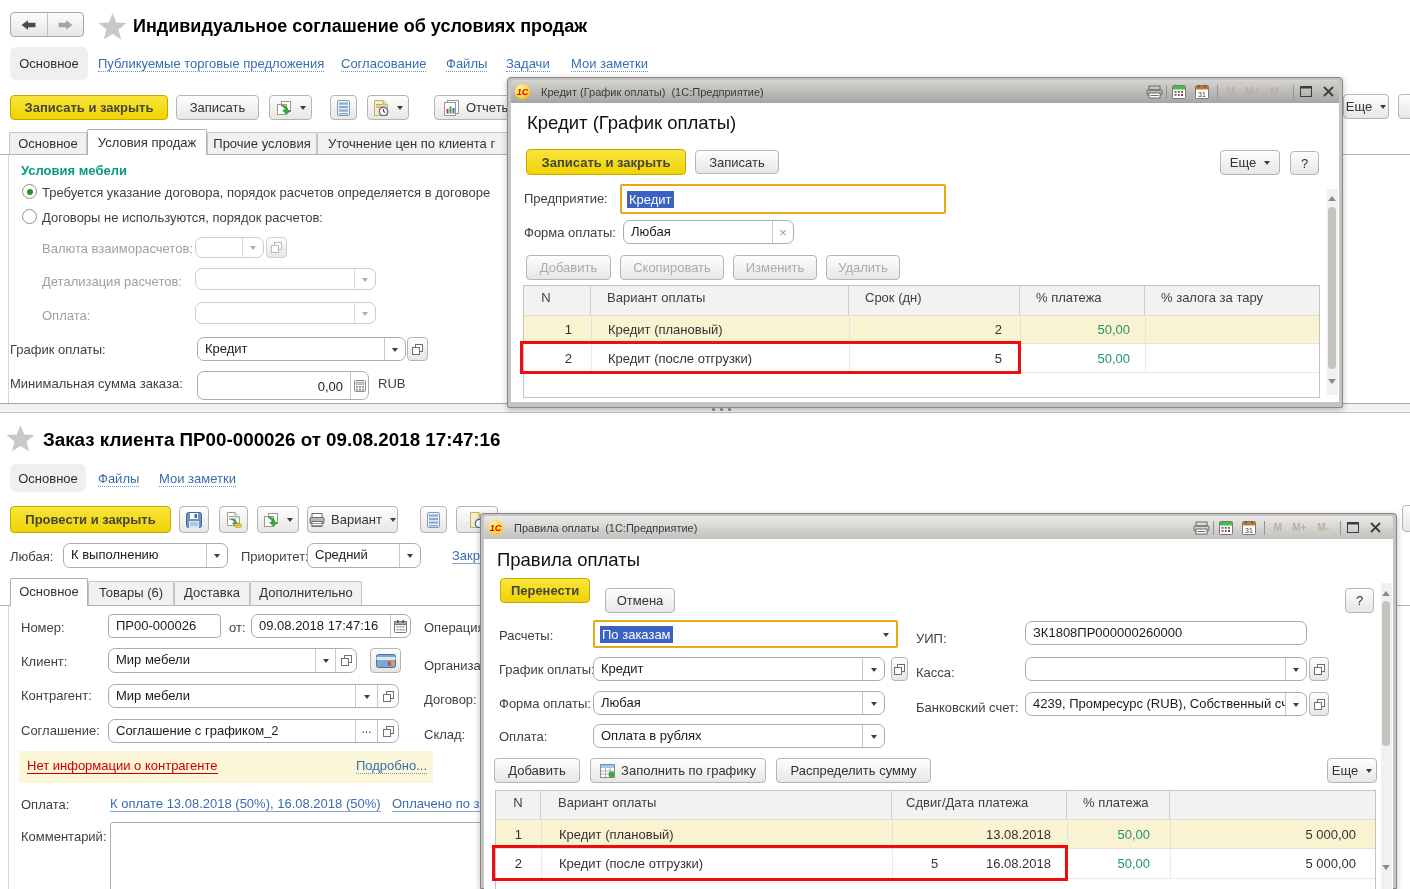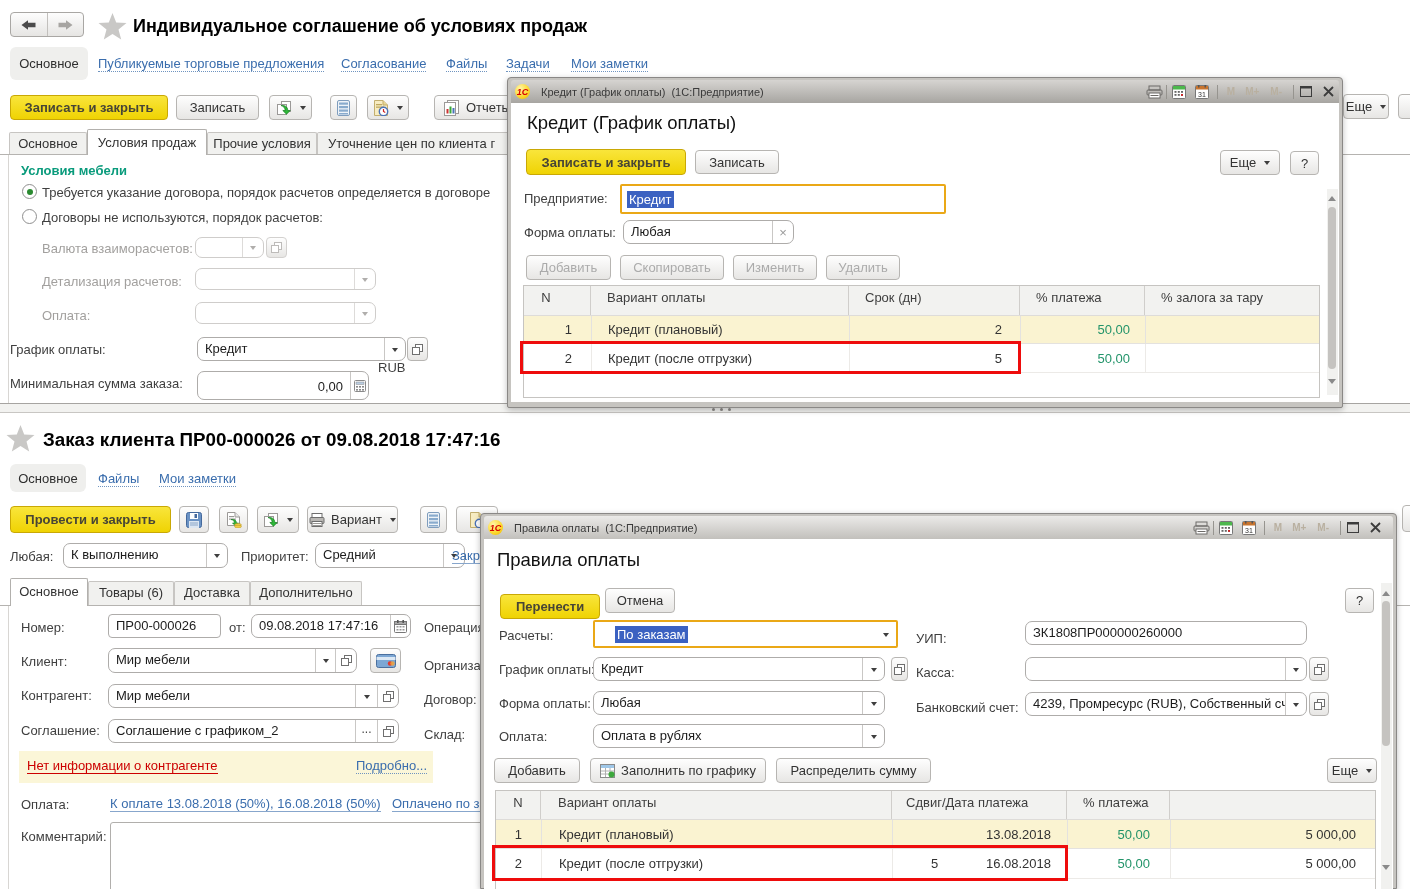--- a/index.html
+++ b/index.html
@@ -178,21 +178,21 @@
             <rect x="2" y="6" width="2" height="1.6"></rect>
             <rect x="5" y="6" width="2" height="1.6"></rect>
             <rect x="8" y="6" width="2" height="1.6"></rect>
             <rect x="2" y="9" width="2" height="1.6"></rect>
             <rect x="5" y="9" width="2" height="1.6"></rect>
             <rect x="8" y="9" width="2" height="1.6"></rect>
           </g>
         </svg>
       </div>
   </div>
-  <div class="lbl" style="left:378px;top:360px">RUB</div>
+  <div class="lbl" style="left:378px;top:376px">RUB</div>
 </div>
 
 <div class="a" style="left:0;top:403px;width:1410px;height:10px;background:#f2f2f0;border-top:1px solid #a6a4a1;border-bottom:1px solid #c8c6c3">
   <div style="position:absolute;left:712px;top:4px;display:flex;gap:5px">
       <i style="width:3px;height:3px;background:#8c8a88;border-radius:50%"></i>
       <i style="width:3px;height:3px;background:#8c8a88;border-radius:50%"></i>
       <i style="width:3px;height:3px;background:#8c8a88;border-radius:50%"></i>
     </div>
 </div>
 
@@ -265,21 +265,21 @@
   <div class="btn" style="left:1402px;top:92px;width:40px;height:27px"></div>
 
   <div class="lbl" style="left:10px;top:136px">Любая:</div>
   <div class="fld" style="left:63px;top:130px;width:165px;height:25px">
       <div class="tx">К выполнению</div>
       <div class="sec">
         <span class="arr"></span>
       </div>
     </div>
   <div class="lbl" style="left:241px;top:136px">Приоритет:</div>
-  <div class="fld" style="left:315px;top:130px;width:150px;height:25px">
+  <div class="fld" style="left:307px;top:130px;width:114px;height:25px">
       <div class="tx">Средний</div>
       <div class="sec">
         <span class="arr"></span>
       </div>
     </div>
   <a class="lnk s" style="left:452px;top:136px">Закрыть заказ</a>
 
   <div class="a" style="left:0;top:192px;width:1410px;height:1px;background:#b5b3b0;z-index:2"></div>
   <div class="tab on" style="left:10px;top:165px;width:78px;height:28px">Основное</div>
   <div class="tab" style="left:88px;top:168px;width:86px;height:25px">Товары (6)</div>
@@ -522,27 +522,27 @@
           <rect x="0.5" y="0.5" width="11" height="10" fill="none" stroke="#3c3c3c" stroke-width="1"></rect>
           <rect x="0.5" y="0.5" width="11" height="2" fill="#3c3c3c"></rect>
         </svg>
       <svg width="11" height="11" style="margin-left:11px">
           <path d="M1 1 L10 10 M10 1 L1 10" stroke="#3c3c3c" stroke-width="1.8"></path>
         </svg>
     </div>
   </div>
   <div class="a" style="left:3px;top:25px;width:909px;height:351px;background:#fff">
     <div class="a" style="left:13px;top:10px;font-size:18.5px;color:#111">Правила оплаты</div>
-    <div class="btn y" style="left:16px;top:55px;width:100px;height:25px">Перенести</div>
+    <div class="btn y" style="left:16px;top:39px;width:90px;height:25px">Перенести</div>
     <div class="btn" style="left:121px;top:49px;width:70px;height:25px">Отмена</div>
     <div class="btn" style="left:861px;top:49px;width:29px;height:25px">?</div>
 
     <div class="lbl" style="left:15px;top:89px">Расчеты:</div>
     <div class="a" style="left:109px;top:81px;width:305px;height:28px;border:2px solid #eaa817;border-radius:2px;background:#fff;display:flex;align-items:stretch">
-      <div style="flex:1;display:flex;align-items:center;padding-left:20px">
+      <div style="flex:1;display:flex;align-items:center;padding-left:5px">
           <span style="background:#3b61c1;color:#fff;padding:1px 2px">По заказам</span>
         </div>
       <div class="sec" style="width:21px;display:flex;align-items:center;justify-content:center">
           <span class="arr"></span>
         </div>
     </div>
 
     <div class="lbl" style="left:15px;top:123px">График оплаты:</div>
     <div class="fld" style="left:109px;top:118px;width:292px;height:24px">
         <div class="tx">Кредит</div>

